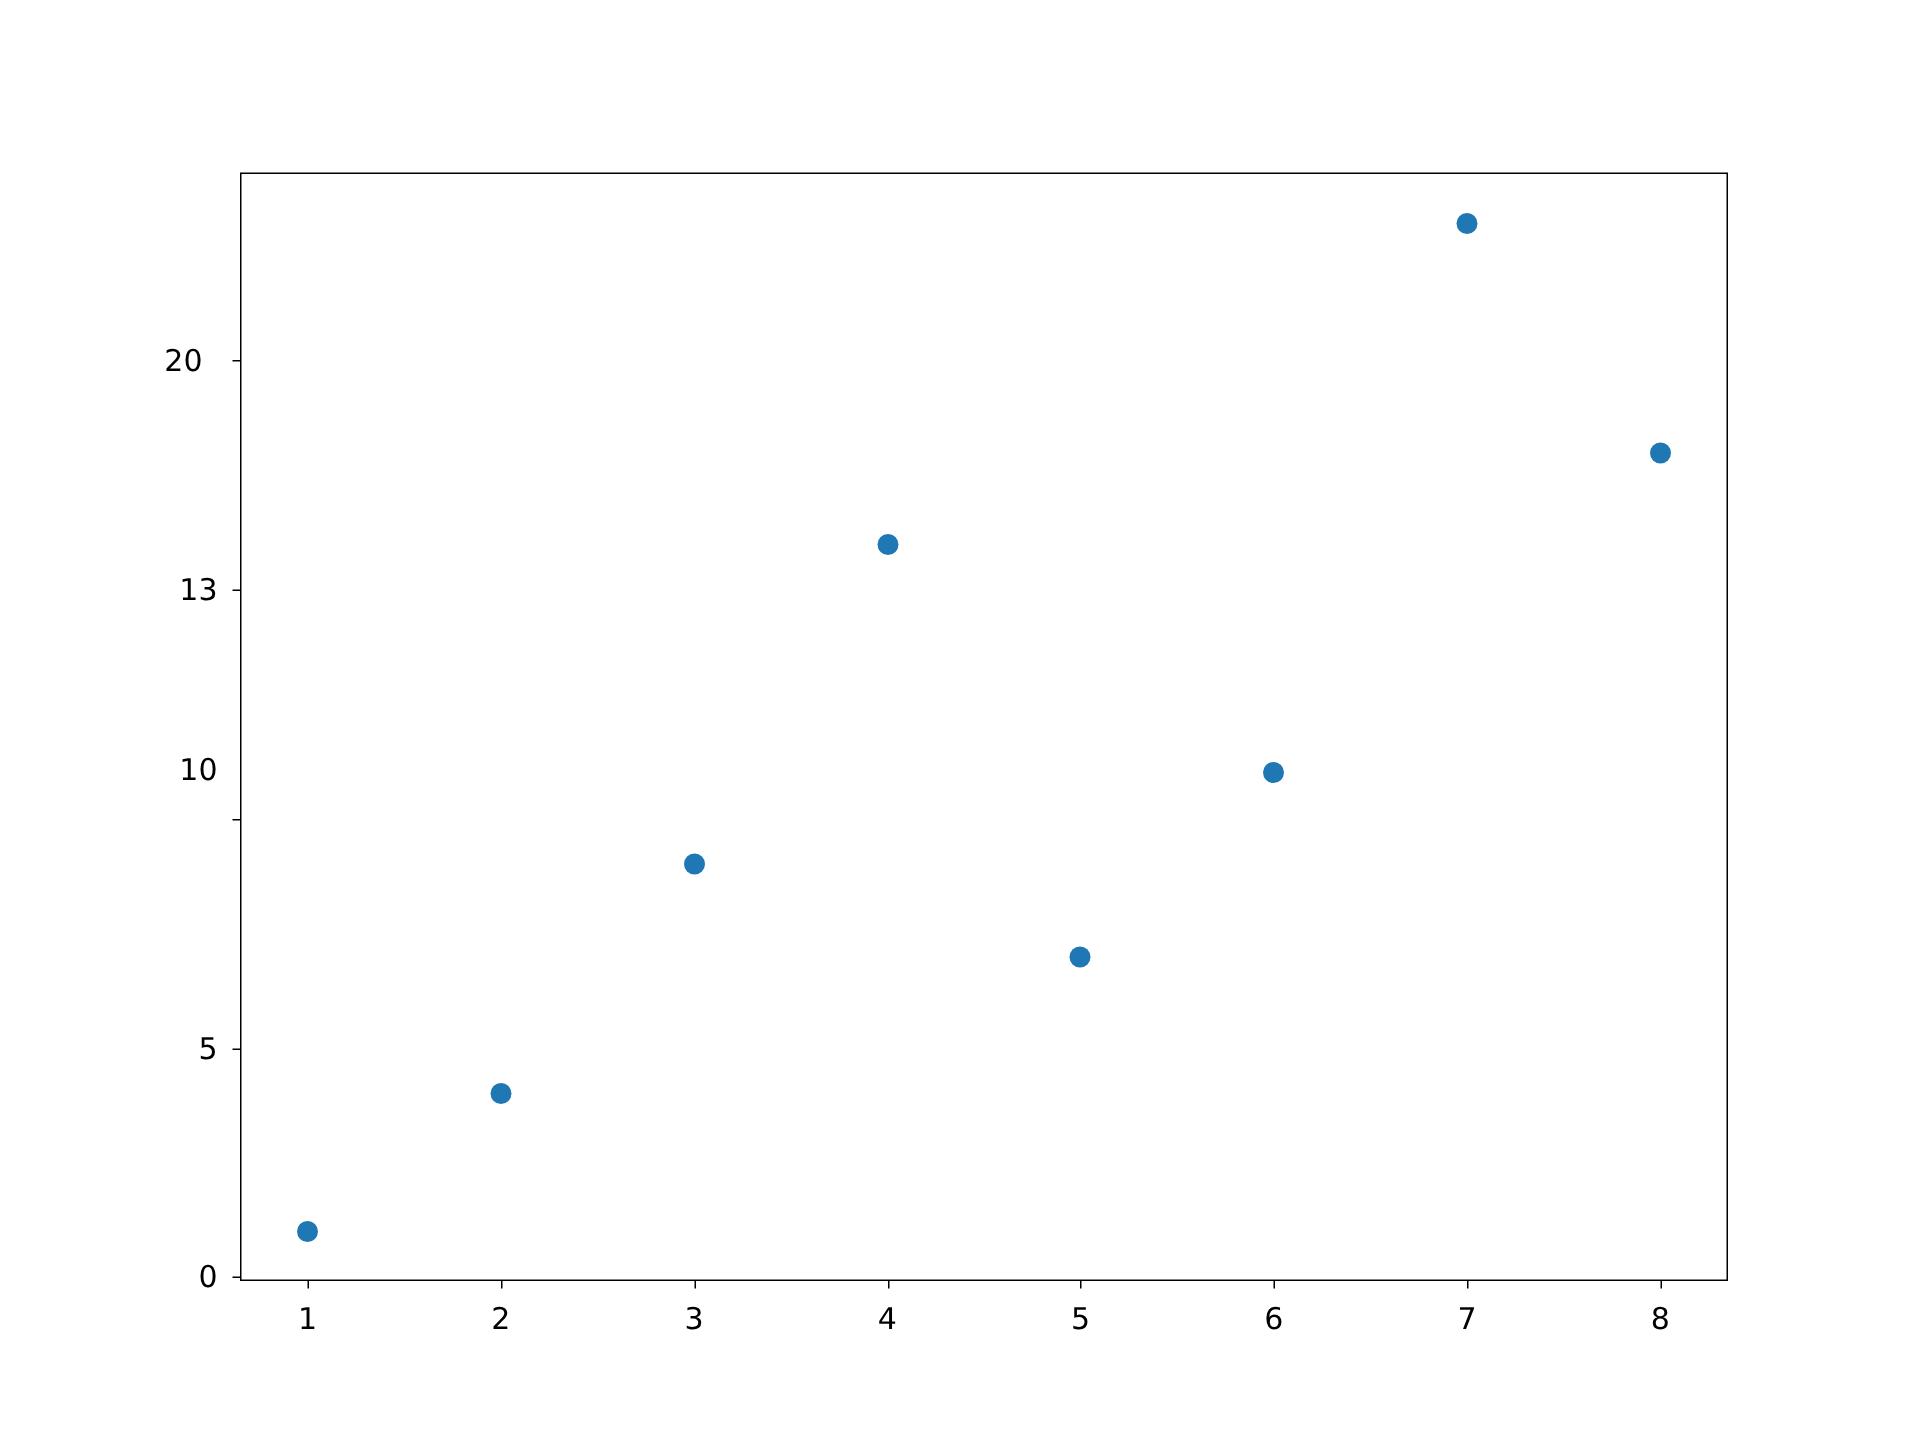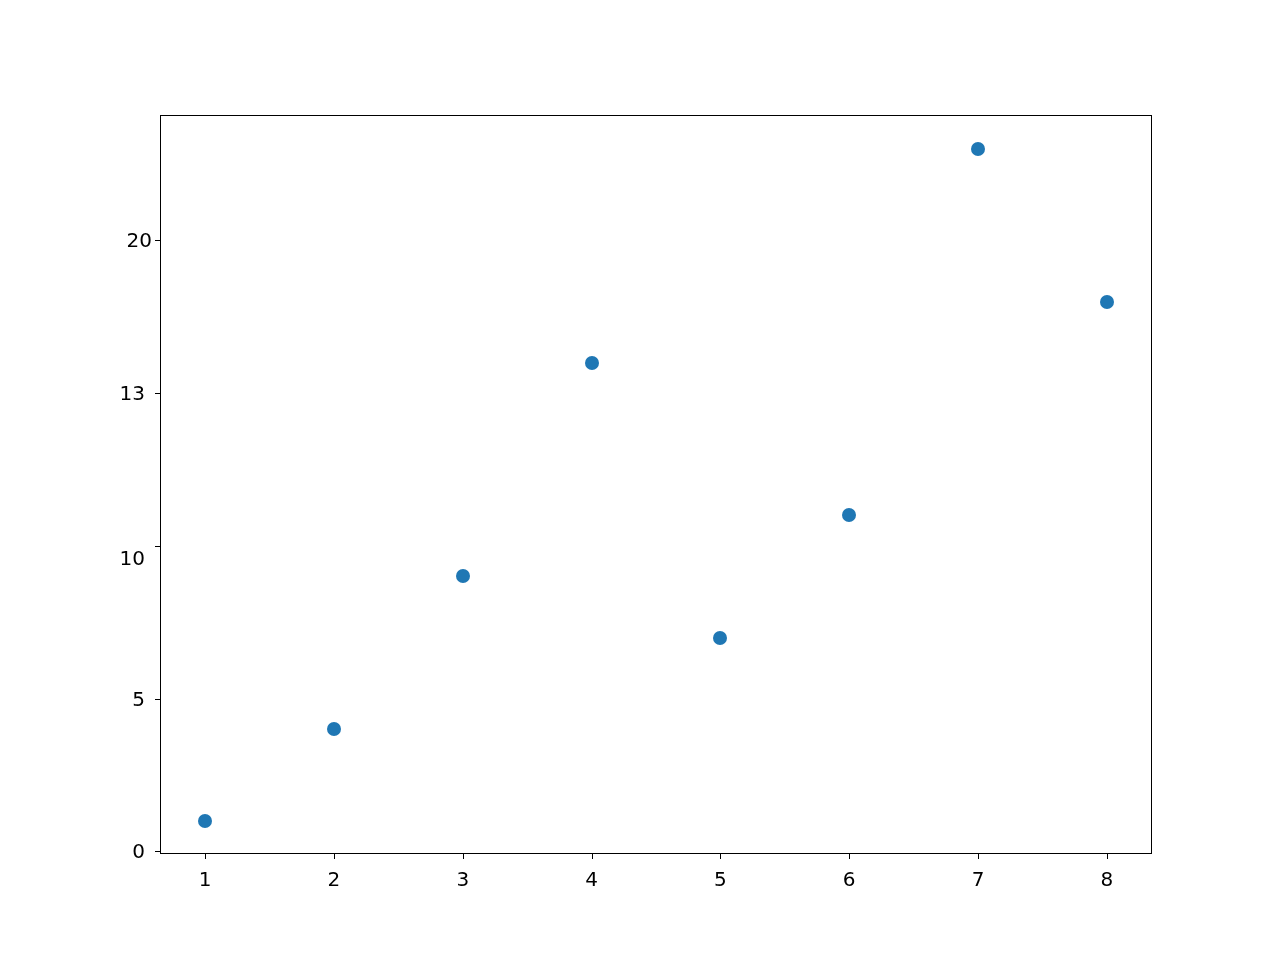--- a/index.html
+++ b/index.html
@@ -81,18 +81,18 @@
     <div class="tick-label-x" style="left: 849.247px; top: 867.4px;">6</div>
     <div class="tick-x" style="left: 978.078px; top: 854.4px; height: 5px;"></div>
     <div class="tick-label-x" style="left: 978.078px; top: 867.4px;">7</div>
     <div class="tick-x" style="left: 1106.91px; top: 854.4px; height: 5px;"></div>
     <div class="tick-label-x" style="left: 1106.91px; top: 867.4px;">8</div>
     <div class="tick-y" style="left: 155px; top: 851.345px; width: 5px;"></div>
     <div class="tick-label-y" style="left: 145px; top: 851.345px;">0</div>
     <div class="tick-y" style="left: 155px; top: 698.618px; width: 5px;"></div>
     <div class="tick-label-y" style="left: 145px; top: 698.618px;">5</div>
     <div class="tick-y" style="left: 155px; top: 545.891px; width: 5px;"></div>
-    <div class="tick-label-y" style="left: 145px; top: 558px;">10</div>
+    <div class="tick-label-y" style="left: 145px; top: 513px;">10</div>
     <div class="tick-y" style="left: 155px; top: 393.164px; width: 5px;"></div>
     <div class="tick-label-y" style="left: 145px; top: 393.164px;">13</div>
     <div class="tick-y" style="left: 155px; top: 240.436px; width: 5px;"></div>
-    <div class="tick-label-y" style="left: 152px; top: 240.436px;">20</div>
+    <div class="tick-label-y" style="left: 135px; top: 240.436px;">20</div>
   </div>
 
 </body></html>

